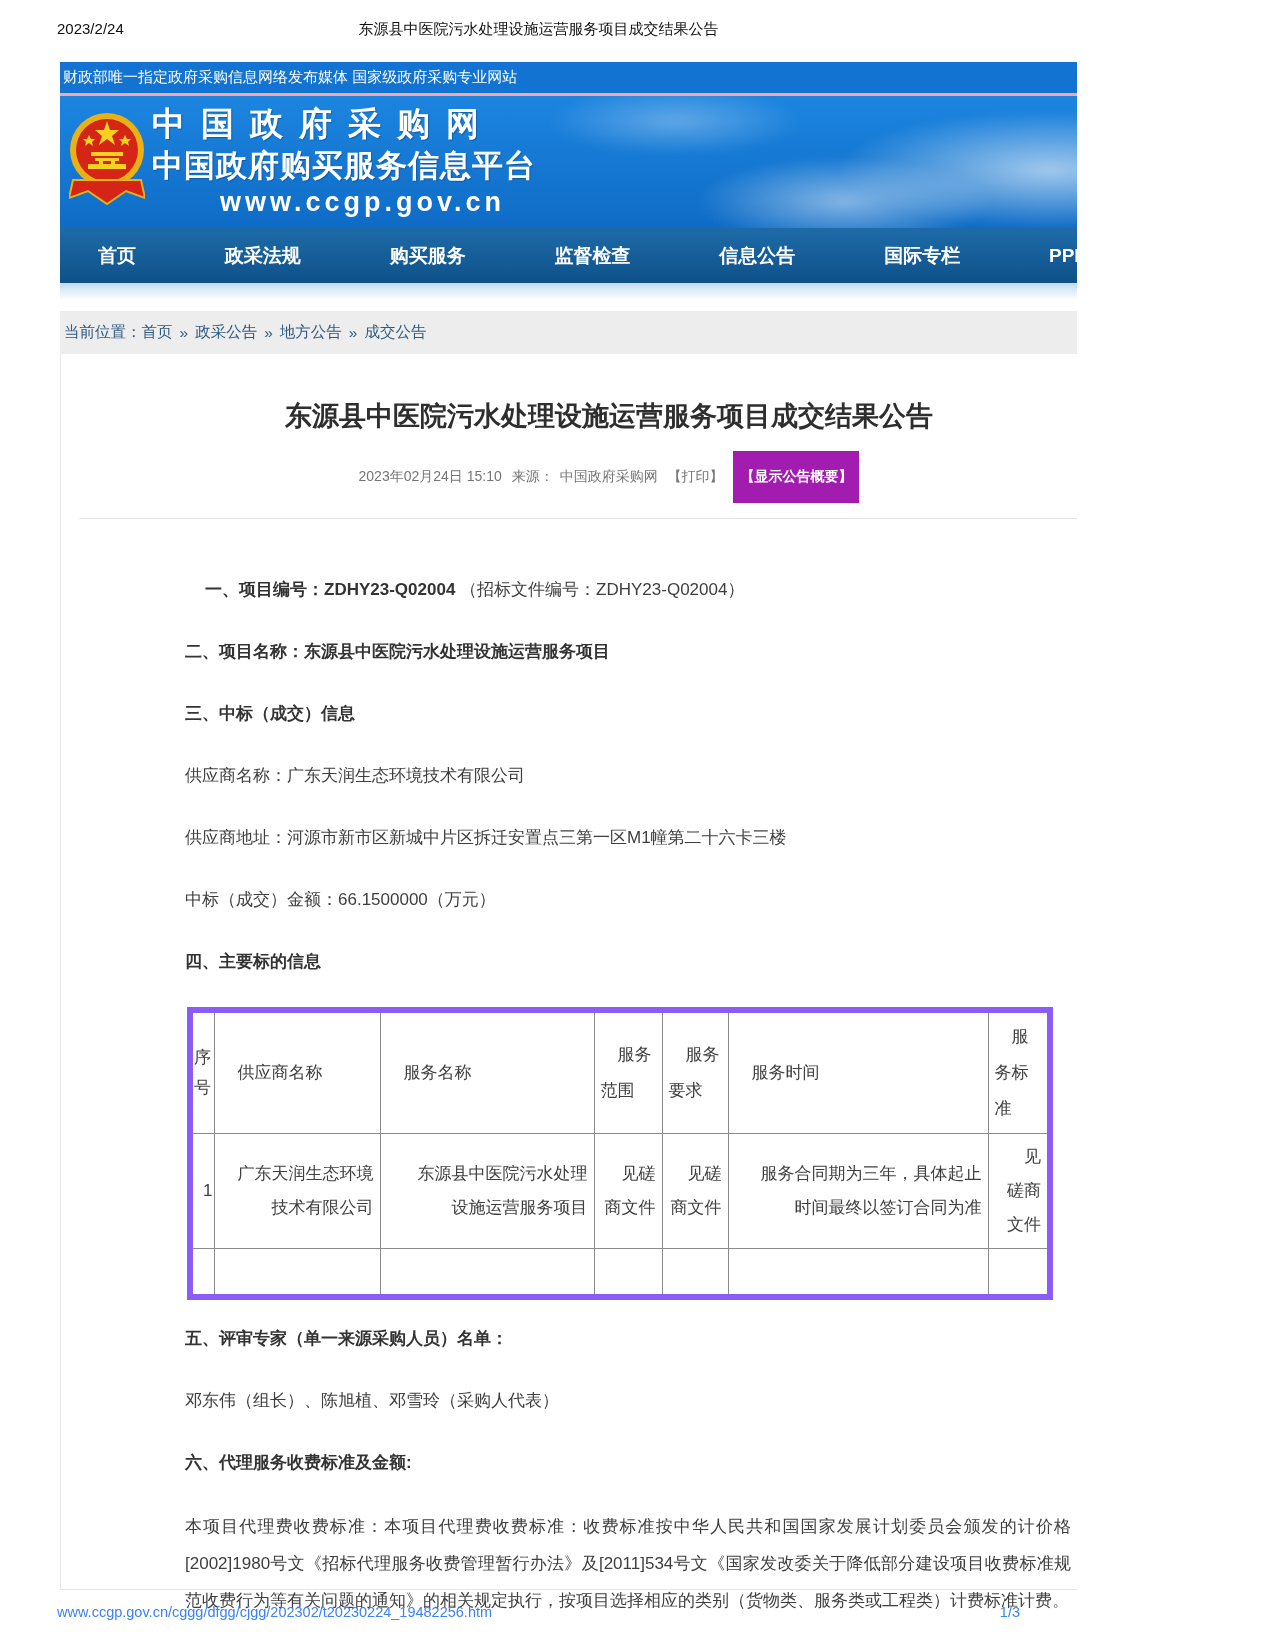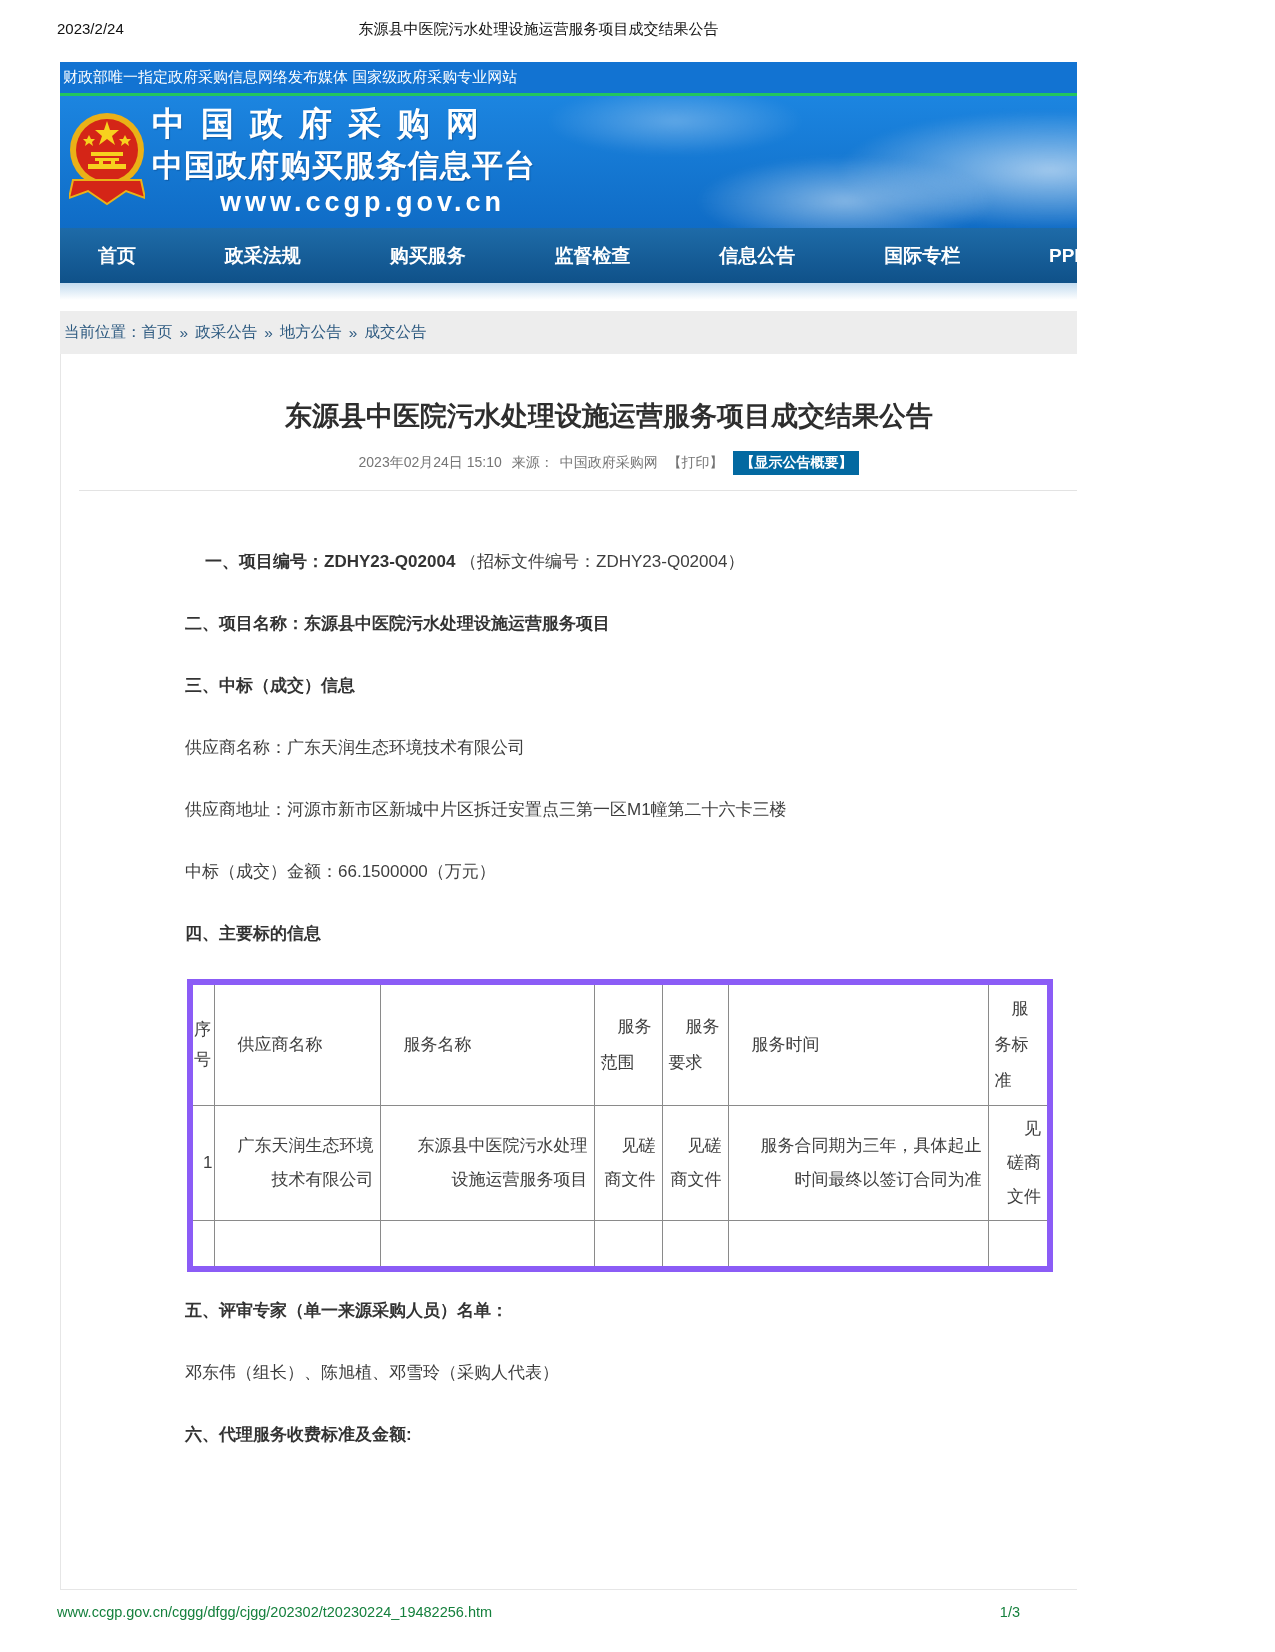--- a/index.html
+++ b/index.html
@@ -7,26 +7,26 @@
   #page {
     position: relative; width: 1077px; height: 1652px;
     background: #fff; overflow: hidden;
     font-family: Liberation Sans, sans-serif;
   }
 
   
   .print-header { position:absolute; top:20px; left:57px; right:57px; height:22px; font-size:15px; color:#111; }
   .ph-date  { position:absolute; left:0; top:0; }
   .ph-title { text-align:center; }
-  .page-footer { position:absolute; left:57px; right:57px; top:1604px; display:flex; justify-content:space-between; font-size:14.5px; color:#15803d; }
+  .page-footer { position:absolute; left:57px; right:57px; top:1604px; display:flex; justify-content:space-between; font-size:14.5px; color:#3b82f6; }
 
   
   .site-header { position:absolute; left:60px; top:62px; width:1215px; }
   .topbar {
-    height:34px; background:#1273d2; border-bottom:3px solid #22c55e;
+    height:34px; background:#1273d2; border-bottom:3px solid #fca5a5;
     display:flex; justify-content:space-between; align-items:center;
     color:#fff; font-size:15px; padding:0 26px 0 3px; white-space:nowrap;
   }
   .logo-band { position:relative; height:132px; background:linear-gradient(180deg,#1c85e0,#0f6cc6); overflow:hidden; }
   .cloud { position:absolute; border-radius:50%; background:radial-gradient(ellipse at center, rgba(255,255,255,.6), rgba(255,255,255,0) 70%); filter:blur(3px); }
   .cloud.c1 { right:10px;  top:14px;  width:430px; height:120px; }
   .cloud.c2 { right:280px; top:60px;  width:300px; height:90px; opacity:.8; }
   .cloud.c3 { right:470px; top:-10px; width:260px; height:70px; opacity:.5; }
   .emblem { position:absolute; left:9px; top:12px; }
   .logo-text { position:absolute; left:92px; top:6px; color:#fff; font-weight:bold; }
@@ -52,21 +52,21 @@
 
   
   .content {
     position:absolute; left:60px; top:354px; width:1098px; height:1236px;
     background:#fff; border:1px solid #e6e6e6; border-top:none;
   }
   .article-title { margin-top:44px; text-align:center; font-size:27px; font-weight:bold; color:#2e2e2e; }
   .meta { margin-top:17px; text-align:center; font-size:14px; color:#757575; }
   .meta span { margin:0 3px; }
   .print-link { cursor:pointer; }
-  .red-btn { display:inline-block; background:#0369a1; color:#fff; font-weight:bold; padding:3px 7px; margin-left:4px; cursor:pointer; }
+  .red-btn { display:inline-block; background:#a21caf; color:#fff; font-weight:bold; padding:17px 7px; margin-left:4px; cursor:pointer; }
   .divider { margin:15px 18px 0; border-bottom:1px solid #e3e3e3; }
 
   .body { padding:0 86px 0 124px; color:#3e3e3e; font-size:17px; }
   .body p { margin:0 0 29px; line-height:33px; }
   .body p.first { margin-top:54px;margin-left:20px; }
   .body b, .body .bold { color:#333; font-weight:bold; }
   .fee-para { text-align:justify; line-height:37px !important; }
 
   
   #subject-table { border-collapse:collapse; table-layout:fixed; margin:18px 0 22px 2px; border:6px solid #8b5cf6; }
@@ -212,20 +212,21 @@
             </tr>
           </tbody>
         </table>
 
       <p><b>五、评审专家（单一来源采购人员）名单：</b></p>
 
       <p>邓东伟（组长）、陈旭植、邓雪玲（采购人代表）</p>
 
       <p><b>六、代理服务收费标准及金额:</b></p>
 
+      <p class="fee-para">本项目代理费收费标准：本项目代理费收费标准：收费标准按中华人民共和国国家发展计划委员会颁发的计价格[2002]1980号文《招标代理服务收费管理暂行办法》及[2011]534号文《国家发改委关于降低部分建设项目收费标准规范收费行为等有关问题的通知》的相关规定执行，按项目选择相应的类别（货物类、服务类或工程类）计费标准计费。</p>
     </div>
   </div>
 
   <div class="page-footer">
     <span>www.ccgp.gov.cn/cggg/dfgg/cjgg/202302/t20230224_19482256.htm</span>
     <span>1/3</span>
   </div>
 
 </div>
 

